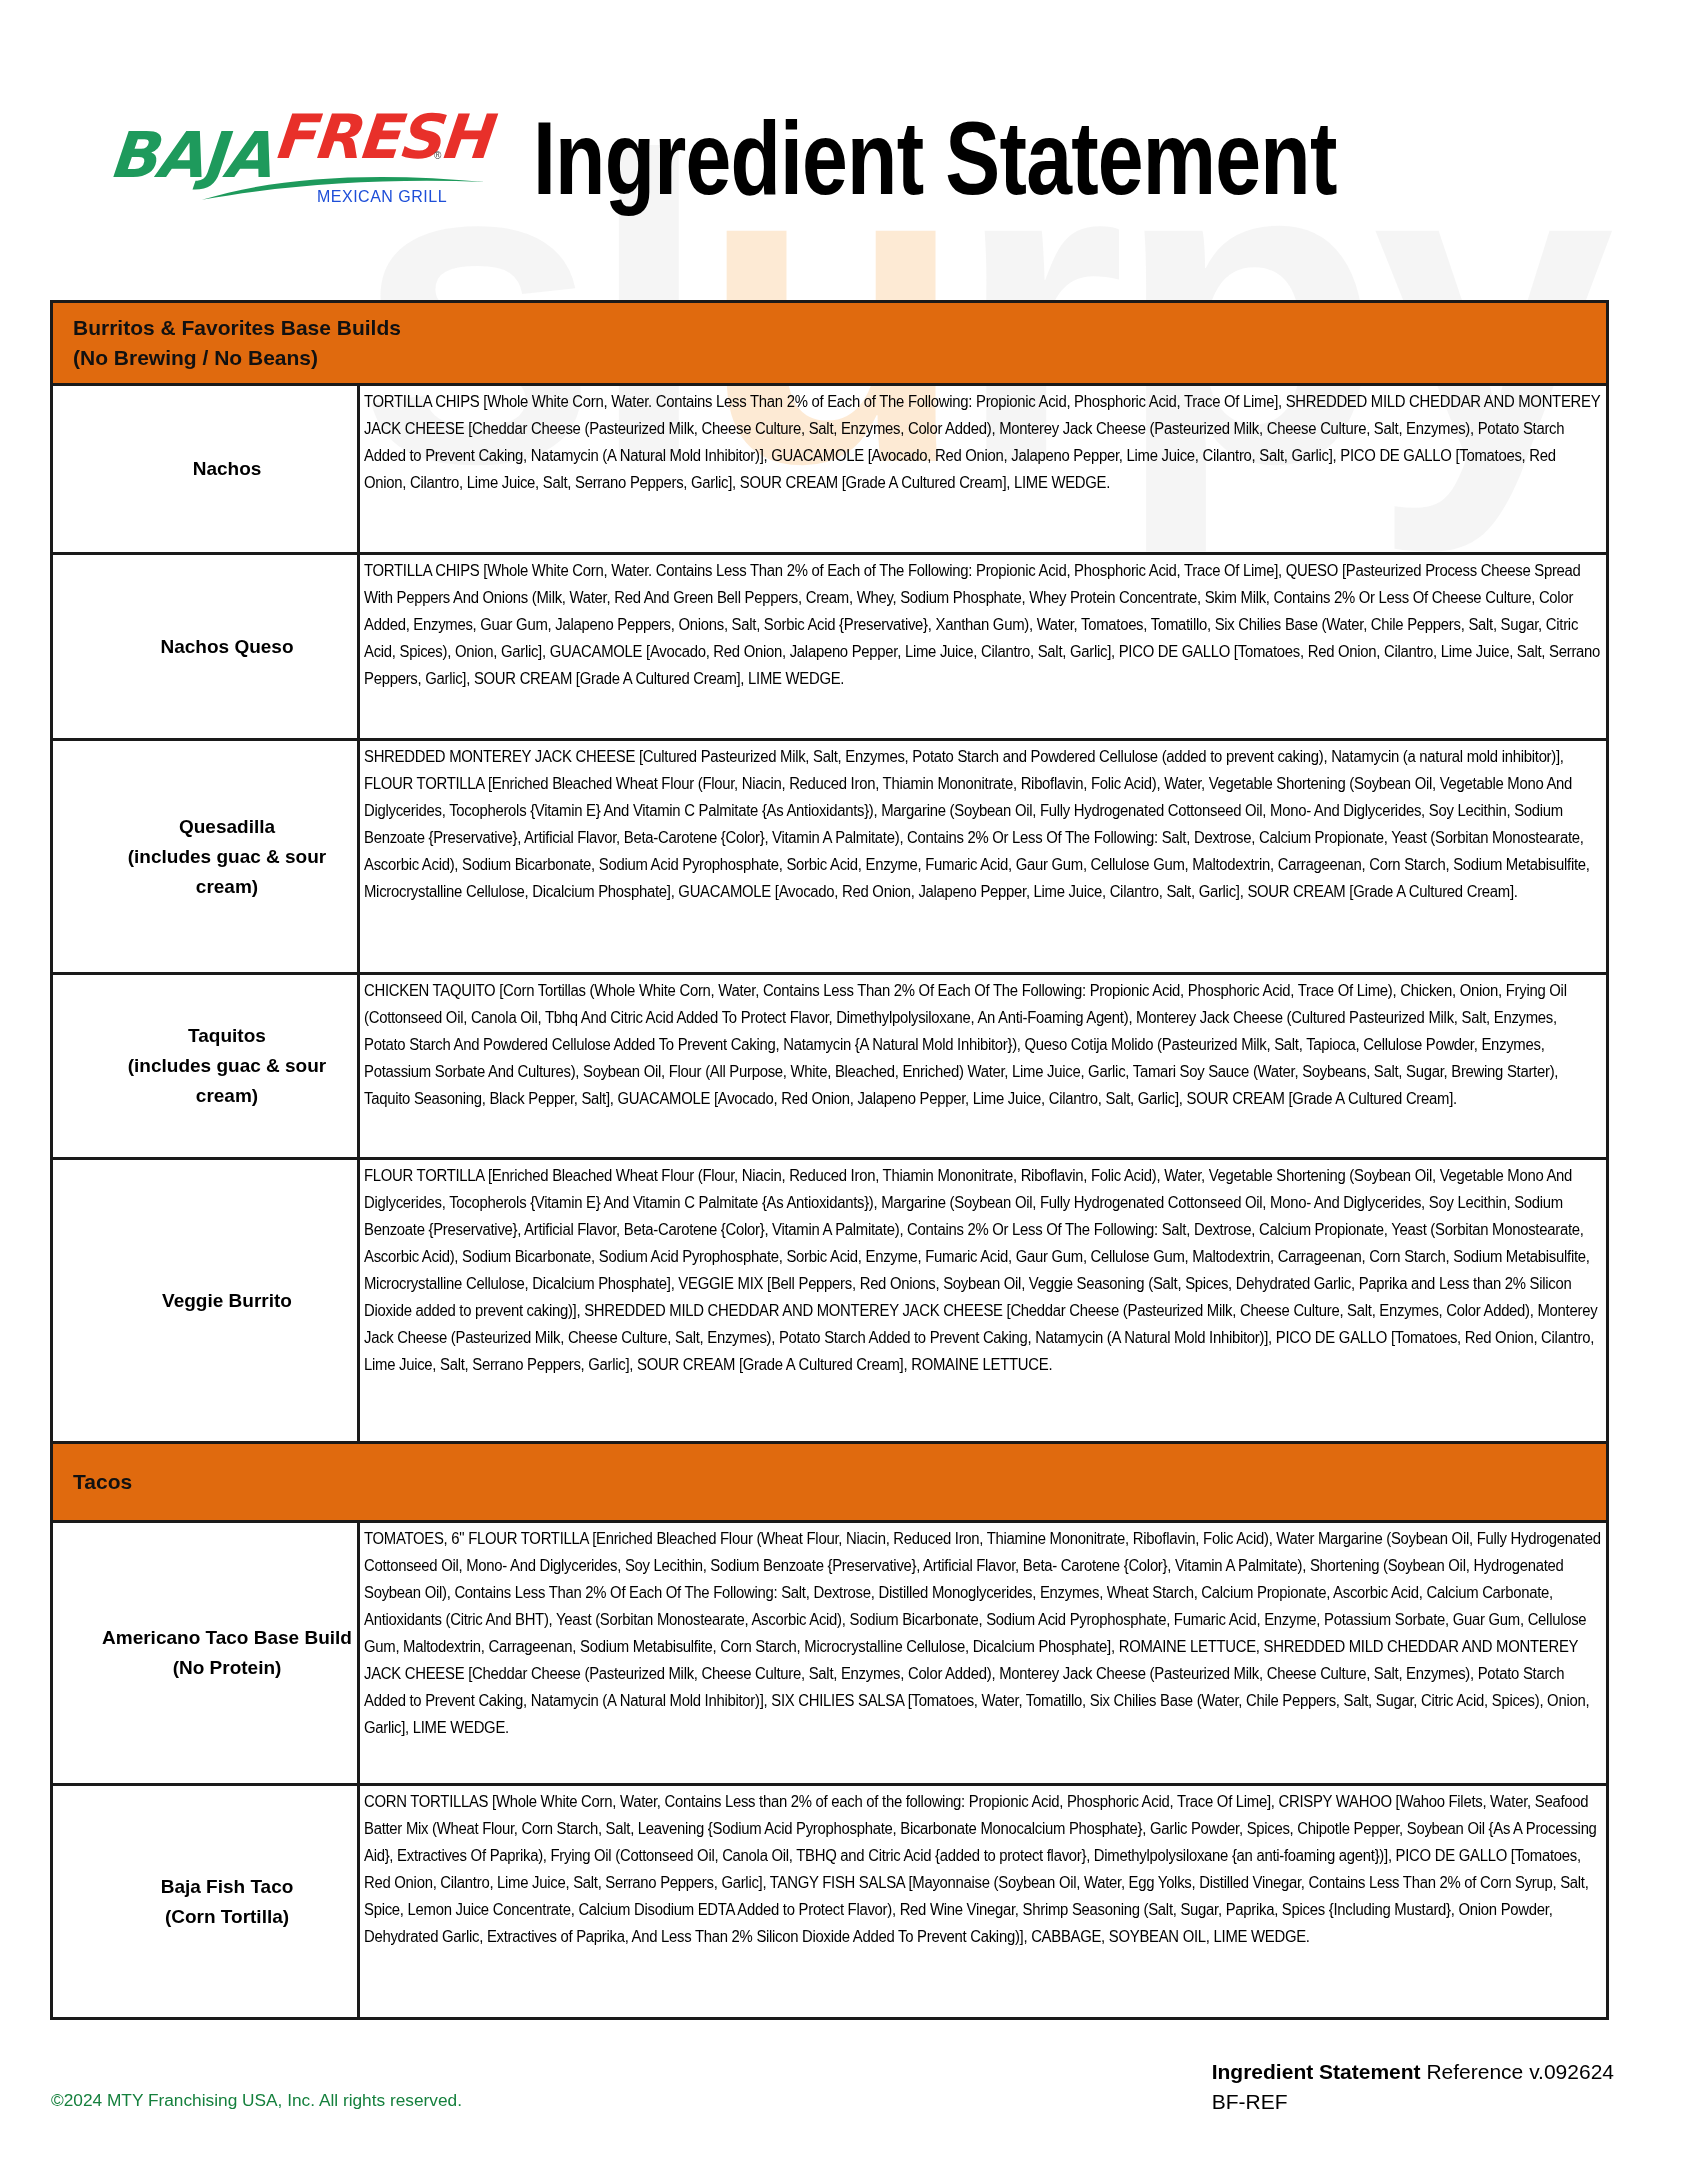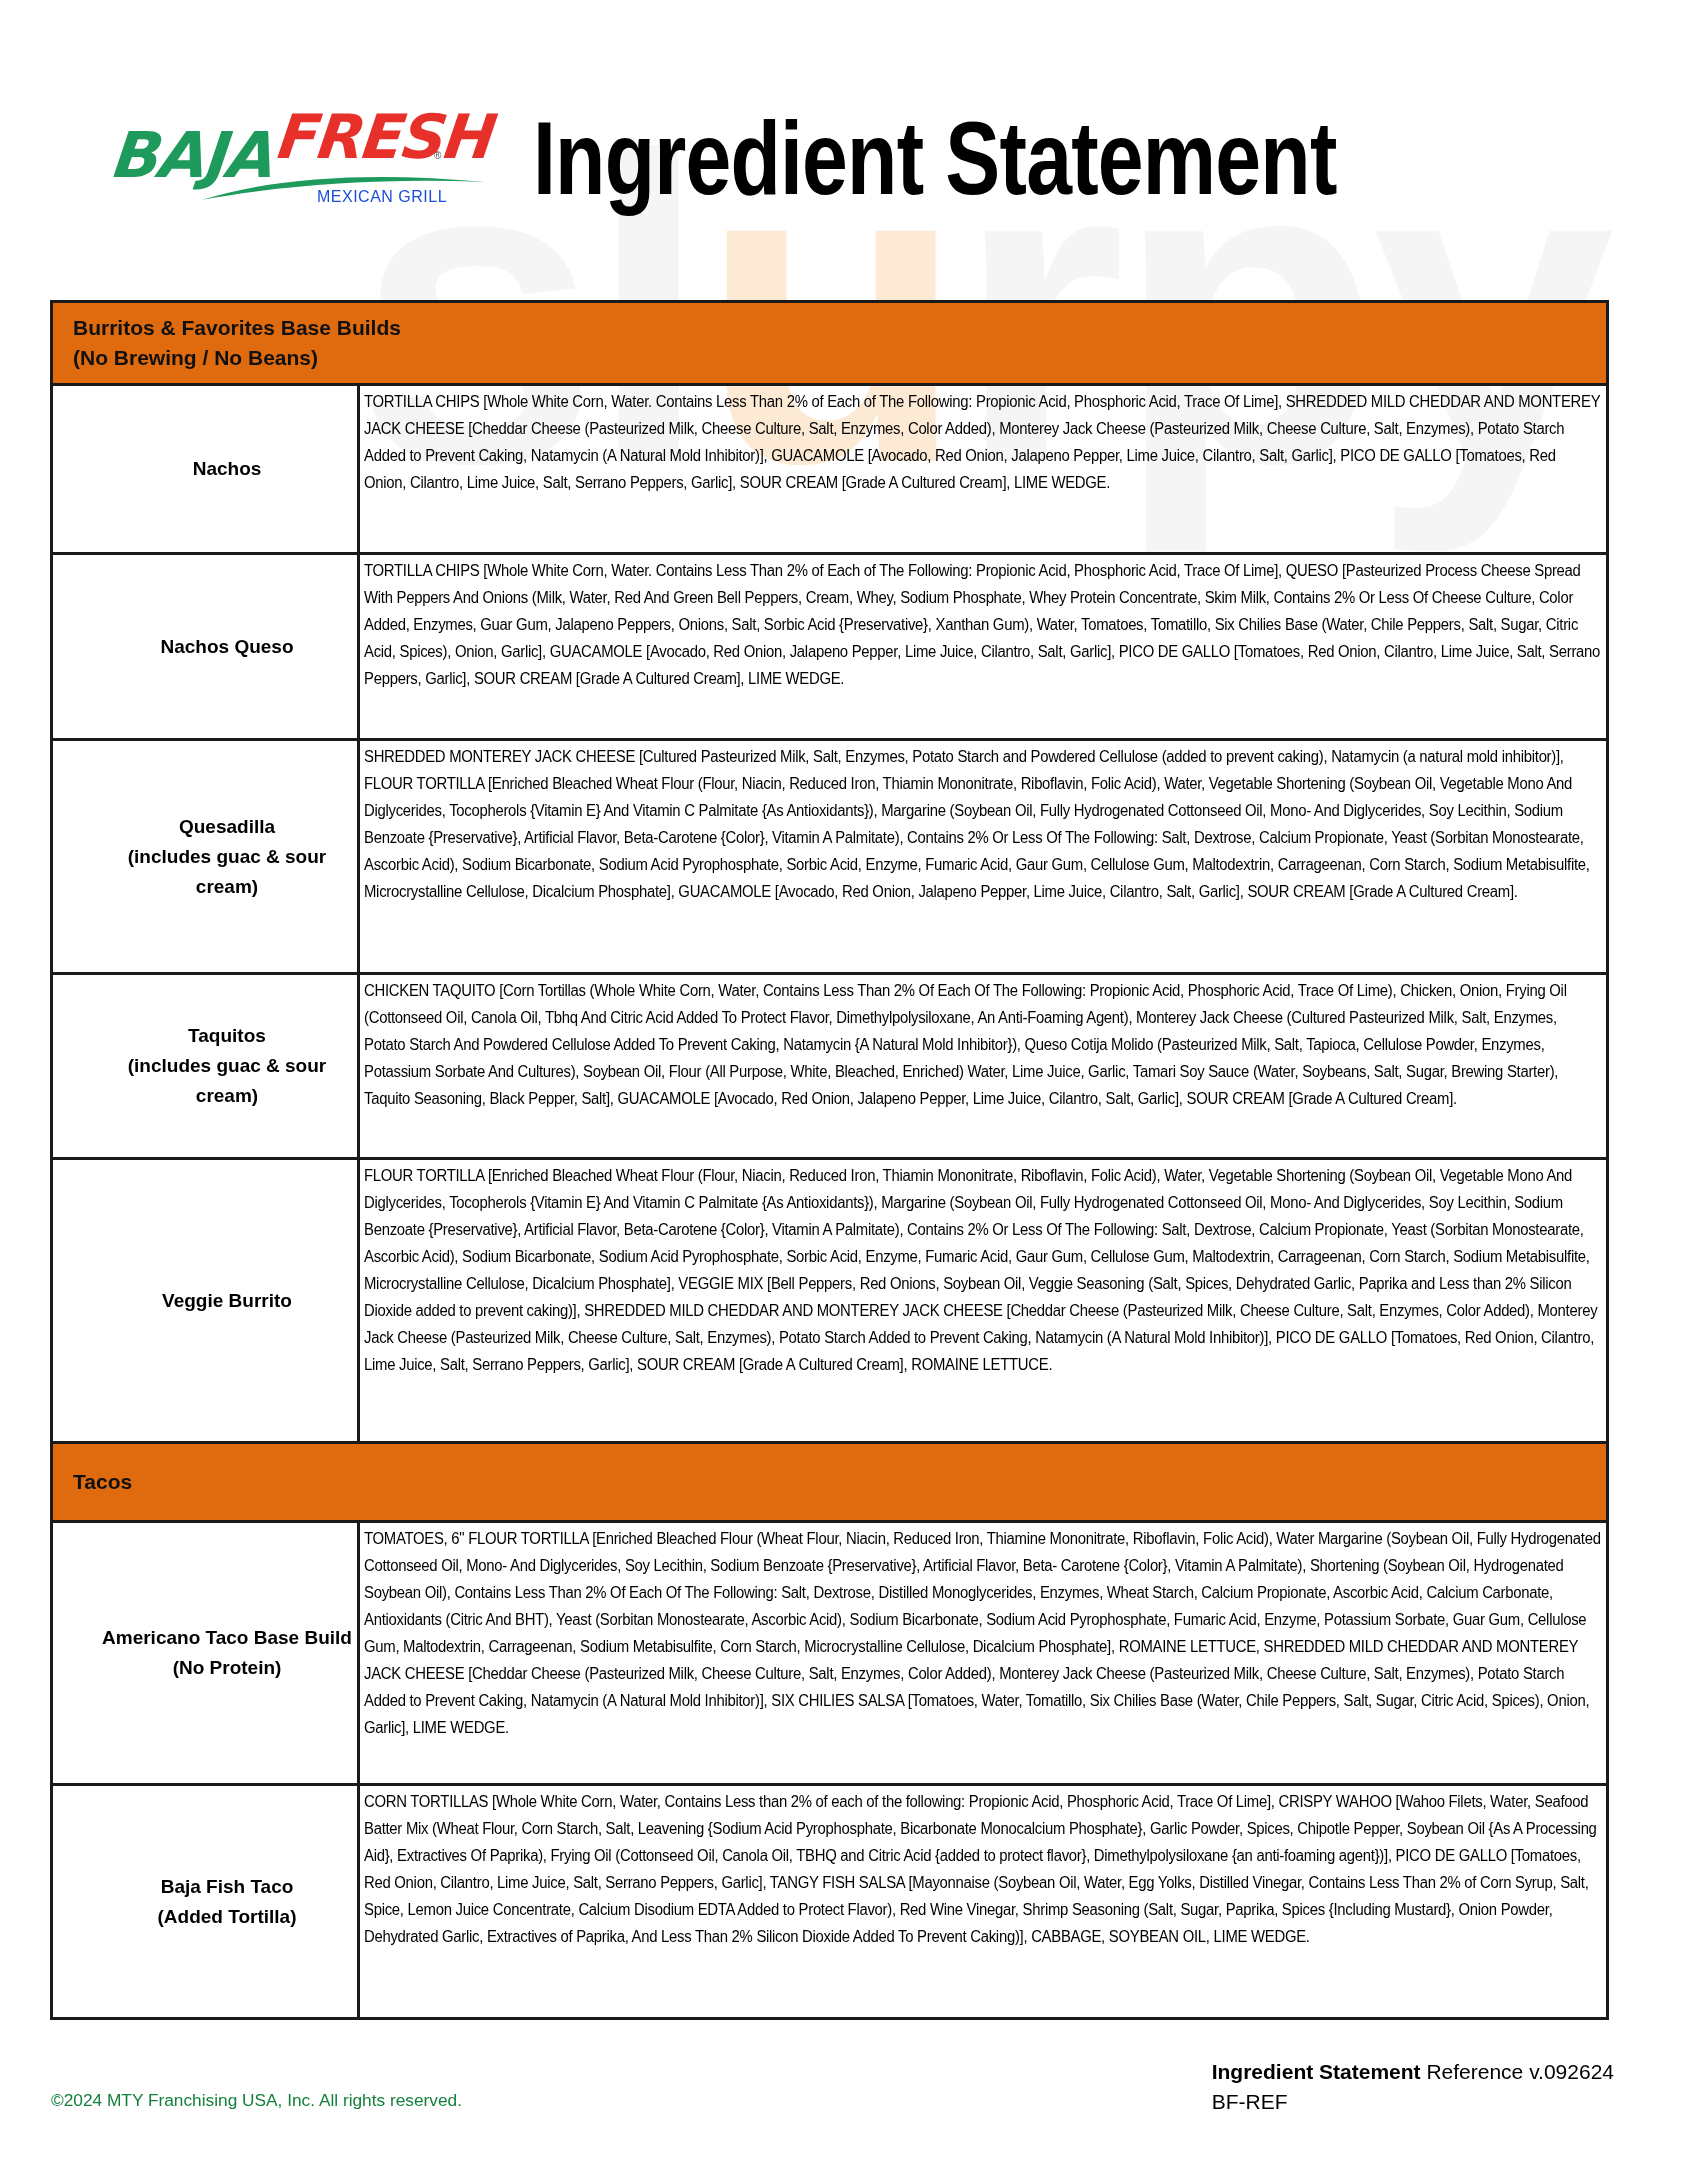--- a/index.html
+++ b/index.html
@@ -116,21 +116,21 @@
         <span>Americano Taco Base Build</span>
         <span>(No Protein)</span>
       </td>
       <td class="item-ing">
         <span class="txt">TOMATOES, 6" FLOUR TORTILLA [Enriched Bleached Flour (Wheat Flour, Niacin, Reduced Iron, Thiamine Mononitrate, Riboflavin, Folic Acid), Water Margarine (Soybean Oil, Fully Hydrogenated Cottonseed Oil, Mono- And Diglycerides, Soy Lecithin, Sodium Benzoate {Preservative}, Artificial Flavor, Beta- Carotene {Color}, Vitamin A Palmitate), Shortening (Soybean Oil, Hydrogenated Soybean Oil), Contains Less Than 2% Of Each Of The Following: Salt, Dextrose, Distilled Monoglycerides, Enzymes, Wheat Starch, Calcium Propionate, Ascorbic Acid, Calcium Carbonate, Antioxidants (Citric And BHT), Yeast (Sorbitan Monostearate, Ascorbic Acid), Sodium Bicarbonate, Sodium Acid Pyrophosphate, Fumaric Acid, Enzyme, Potassium Sorbate, Guar Gum, Cellulose Gum, Maltodextrin, Carrageenan, Sodium Metabisulfite, Corn Starch, Microcrystalline Cellulose, Dicalcium Phosphate], ROMAINE LETTUCE, SHREDDED MILD CHEDDAR AND MONTEREY JACK CHEESE [Cheddar Cheese (Pasteurized Milk, Cheese Culture, Salt, Enzymes, Color Added), Monterey Jack Cheese (Pasteurized Milk, Cheese Culture, Salt, Enzymes), Potato Starch Added to Prevent Caking, Natamycin (A Natural Mold Inhibitor)], SIX CHILIES SALSA [Tomatoes, Water, Tomatillo, Six Chilies Base (Water, Chile Peppers, Salt, Sugar, Citric Acid, Spices), Onion, Garlic], LIME WEDGE.</span>
       </td>
     </tr>
     <tr style="height:234px;">
       <td class="item-name">
         <span>Baja Fish Taco</span>
-        <span>(Added Tortilla)</span>
+        <span>(Corn Tortilla)</span>
       </td>
       <td class="item-ing">
         <span class="txt">CORN TORTILLAS [Whole White Corn, Water, Contains Less than 2% of each of the following: Propionic Acid, Phosphoric Acid, Trace Of Lime], CRISPY WAHOO [Wahoo Filets, Water, Seafood Batter Mix (Wheat Flour, Corn Starch, Salt, Leavening {Sodium Acid Pyrophosphate, Bicarbonate Monocalcium Phosphate}, Garlic Powder, Spices, Chipotle Pepper, Soybean Oil {As A Processing Aid}, Extractives Of Paprika), Frying Oil (Cottonseed Oil, Canola Oil, TBHQ and Citric Acid {added to protect flavor}, Dimethylpolysiloxane {an anti-foaming agent})], PICO DE GALLO [Tomatoes, Red Onion, Cilantro, Lime Juice, Salt, Serrano Peppers, Garlic], TANGY FISH SALSA [Mayonnaise (Soybean Oil, Water, Egg Yolks, Distilled Vinegar, Contains Less Than 2% of Corn Syrup, Salt, Spice, Lemon Juice Concentrate, Calcium Disodium EDTA Added to Protect Flavor), Red Wine Vinegar, Shrimp Seasoning (Salt, Sugar, Paprika, Spices {Including Mustard}, Onion Powder, Dehydrated Garlic, Extractives of Paprika, And Less Than 2% Silicon Dioxide Added To Prevent Caking)], CABBAGE, SOYBEAN OIL, LIME WEDGE.</span>
       </td>
     </tr>
   </tbody>
 </table>
 
 <div class="footer-copy">©2024 MTY Franchising USA, Inc. All rights reserved.</div>
 

